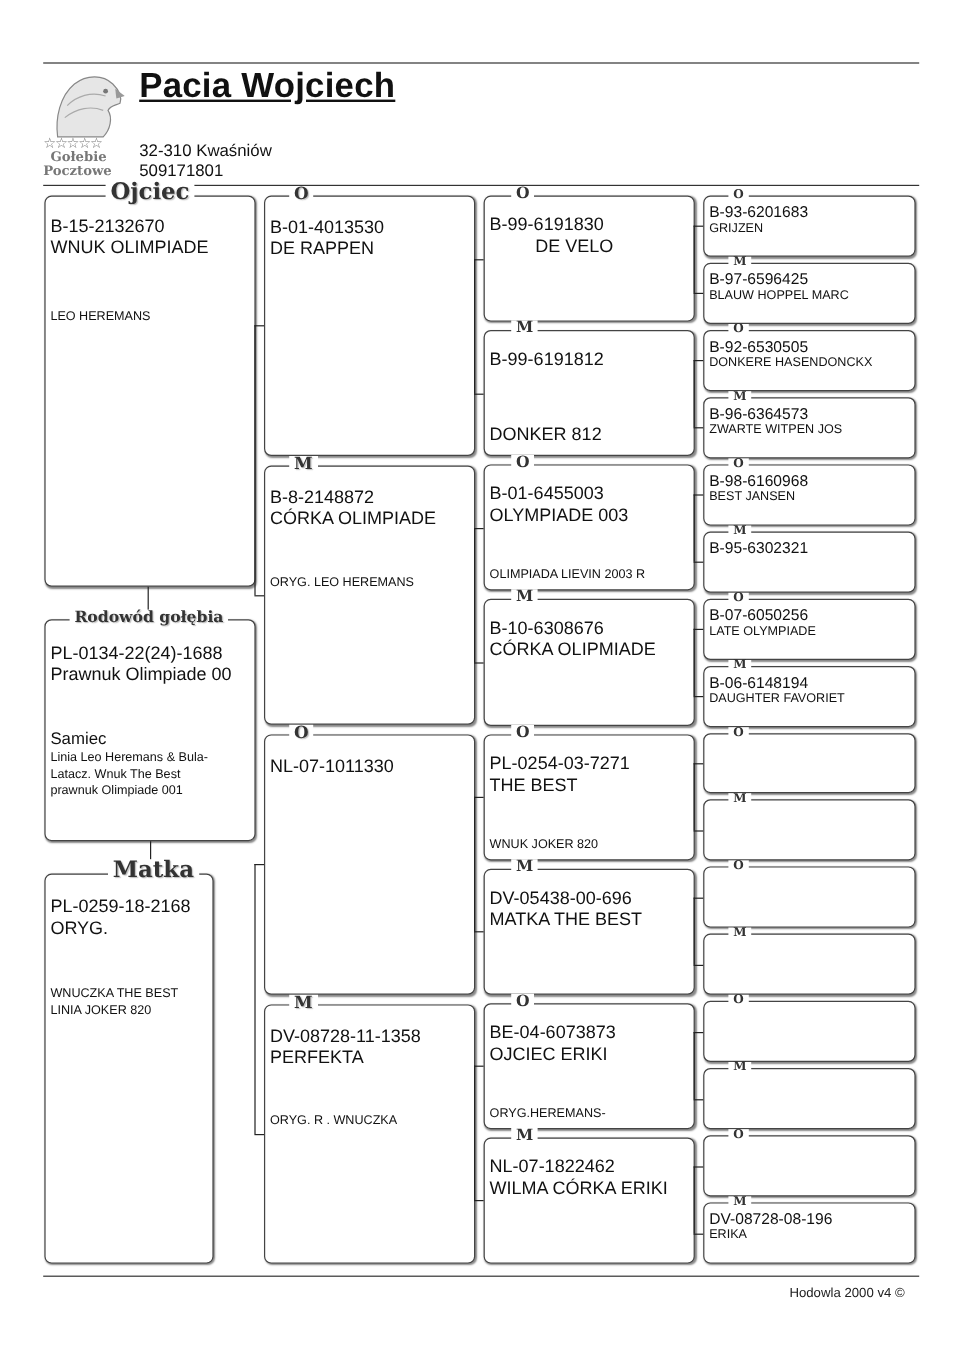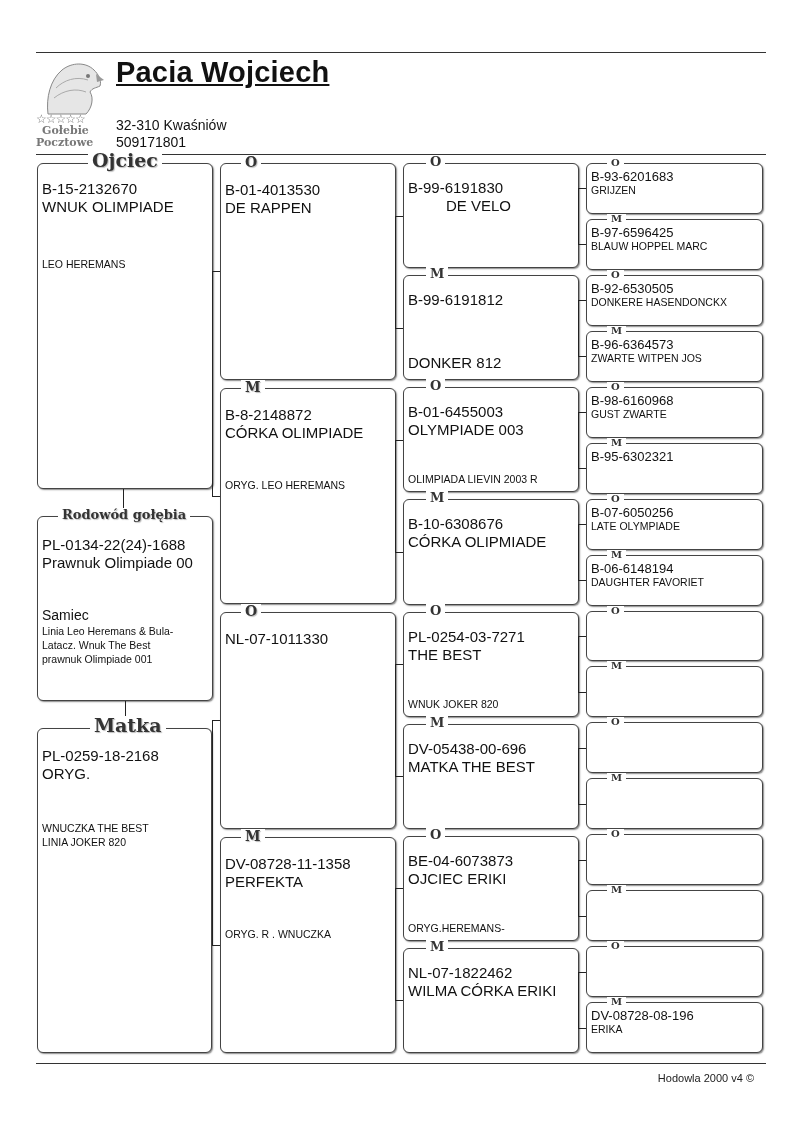--- a/index.html
+++ b/index.html
@@ -61,21 +61,21 @@
   <div class="t-id" style="top:19px;">PL-0134-22(24)-1688</div>
   <div class="t-name" style="top:37px;">Prawnuk Olimpiade 00</div>
   <div class="t-name" style="top:90px;font-size:14px;">Samiec</div>
   <div class="t-note" style="top:108px;">Linia Leo Heremans &amp; Bula-</div>
   <div class="t-note" style="top:122px;">Latacz. Wnuk The Best</div>
   <div class="t-note" style="top:136px;">prawnuk Olimpiade 001</div>
 </div>
 
 <div class="vline" style="left:125px;top:701px;height:27px;"></div>
 
-<div class="box" style="left:37px;top:728px;width:175px;height:325px;">
+<div class="box" style="left:37px;top:728px;width:141px;height:325px;">
   <span class="lbl big" style="left:52px;">Matka</span>
   <div class="t-id" style="top:18px;">PL-0259-18-2168</div>
   <div class="t-name" style="top:36px;">ORYG.</div>
   <div class="t-note" style="top:93px;">WNUCZKA THE BEST</div>
   <div class="t-note" style="top:107px;">LINIA JOKER 820</div>
 </div>
 
 <div id="gen-container">
     <div class="box c2" style="left:220px;top:163px;width:176px;height:216.5px;">
       <span class="lbl mid" style="left:20px;">O</span>
@@ -187,21 +187,21 @@
     <div class="hline" style="left:578px;top:300px;width:8px;"></div>
     <div class="box c4" style="left:586px;top:330.8125px;width:177px;height:50.9375px;">
       <span class="lbl sm" style="left:20px;">M</span>
       <div class="t-id">B-96-6364573</div>
       <div class="t-name">ZWARTE WITPEN JOS</div>
     </div>
     <div class="hline" style="left:578px;top:356px;width:8px;"></div>
     <div class="box c4" style="left:586px;top:386.75px;width:177px;height:50.9375px;">
       <span class="lbl sm" style="left:20px;">O</span>
       <div class="t-id">B-98-6160968</div>
-      <div class="t-name">GUST ZWARTE</div>
+      <div class="t-name">BEST JANSEN</div>
     </div>
     <div class="hline" style="left:578px;top:412px;width:8px;"></div>
     <div class="box c4" style="left:586px;top:442.6875px;width:177px;height:50.9375px;">
       <span class="lbl sm" style="left:20px;">M</span>
       <div class="t-id">B-95-6302321</div>
       <div class="t-name"></div>
     </div>
     <div class="hline" style="left:578px;top:468px;width:8px;"></div>
     <div class="box c4" style="left:586px;top:498.625px;width:177px;height:50.9375px;">
       <span class="lbl sm" style="left:20px;">O</span>

